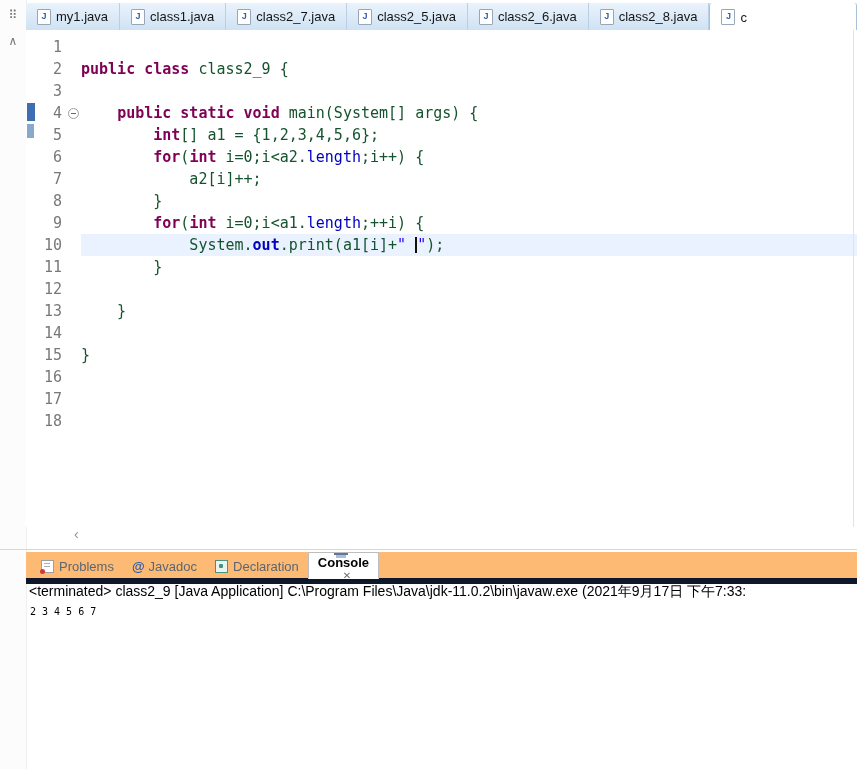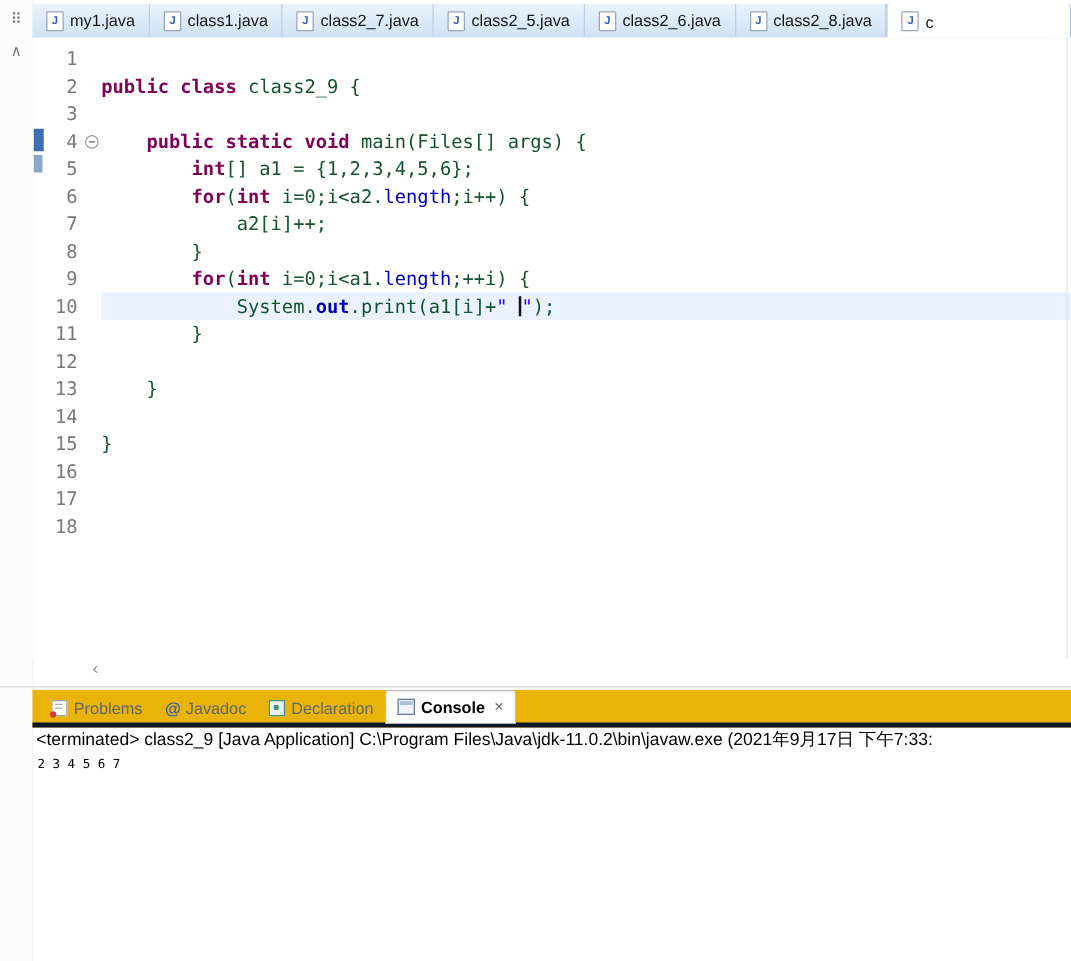--- a/index.html
+++ b/index.html
@@ -46,24 +46,24 @@
   .vscroll-line{position:absolute;right:3px;top:30px;height:512px;border-left:1px solid #e3e3e3;}
 
   
   .hscroll{position:absolute;left:72px;top:527px;right:0;height:16px;background:#fff;color:#8f8f8f;
     font-size:14px;line-height:15px;padding-left:2px;}
 
   .sash{position:absolute;left:0;top:549px;width:100%;height:1px;background:#d6d6d6;}
 
   
   .viewbar{position:absolute;left:26px;top:552px;right:0;height:26px;display:flex;align-items:flex-end;
-    padding-left:6px;border-bottom:4px solid #0f172a;background:#eab308;}
+    padding-left:6px;border-bottom:6px solid #0f172a;background:#fdba74;}
   .vtab{display:flex;align-items:center;height:24px;padding:0 9px;font-size:13px;color:#5c6670;white-space:nowrap;}
   .vtab.active{height:25px;border:1px solid #bdbdbd;border-bottom:1px solid #fff;margin-bottom:-1px;background:#fff;
-    color:#000;font-weight:bold;border-radius:2px 2px 0 0;}
+    color:#000;font-weight:bold;border-radius:2px 2px 0 0;flex-direction:column;}
   .vclose{margin-left:7px;font-size:10px;color:#6f6f6f;font-weight:normal;}
   .vicon{display:inline-block;margin-right:5px;position:relative;}
   .icon-problems{width:11px;height:11px;border:1px solid #9aa0a8;background:#fff;}
   .icon-problems::before{content:"";position:absolute;left:2px;top:2px;width:6px;height:1px;background:#a7adb5;box-shadow:0 3px 0 #a7adb5;}
   .icon-problems::after{content:"";position:absolute;left:-2px;bottom:-2px;width:5px;height:5px;background:#cc3b3b;border-radius:50%;}
   .icon-javadoc{color:#2a5db0;font-weight:bold;font-size:13px;margin-right:4px;}
   .icon-declaration{width:11px;height:11px;border:1px solid #49917f;background:#e7f4f1;}
   .icon-declaration::after{content:"";position:absolute;left:3px;top:3px;width:4px;height:4px;background:#49917f;border-radius:1px;}
   .icon-console{width:12px;height:11px;border:1px solid #60779a;background:#eef3fa;}
   .icon-console::before{content:"";position:absolute;left:1px;right:1px;top:1px;height:3px;background:#a9bedc;}
@@ -155,21 +155,21 @@
         <div class="row foldrow"></div>
         <div class="row foldrow"></div>
         <div class="row foldrow"></div>
         <div class="row foldrow"></div>
         <div class="row foldrow"></div>
       </div>
     <div class="code-col">
         <div class="row code"></div>
         <div class="row code"><span class="tk-k">public class</span><span class="tk-p"> class2_9 {</span></div>
         <div class="row code"></div>
-        <div class="row code"><span class="tk-p">    </span><span class="tk-k">public static void</span><span class="tk-p"> main(Files[] args) {</span></div>
+        <div class="row code"><span class="tk-p">    </span><span class="tk-k">public static void</span><span class="tk-p"> main(System[] args) {</span></div>
         <div class="row code"><span class="tk-p">        </span><span class="tk-k">int</span><span class="tk-p">[] a1 = {1,2,3,4,5,6};</span></div>
         <div class="row code"><span class="tk-p">        </span><span class="tk-k">for</span><span class="tk-p">(</span><span class="tk-k">int</span><span class="tk-p"> i=0;i&lt;a2.</span><span class="tk-f">length</span><span class="tk-p">;i++) {</span></div>
         <div class="row code"><span class="tk-p">            a2[i]++;</span></div>
         <div class="row code"><span class="tk-p">        }</span></div>
         <div class="row code"><span class="tk-p">        </span><span class="tk-k">for</span><span class="tk-p">(</span><span class="tk-k">int</span><span class="tk-p"> i=0;i&lt;a1.</span><span class="tk-f">length</span><span class="tk-p">;++i) {</span></div>
         <div class="row code cur"><span class="tk-p">            System.</span><span class="tk-sf">out</span><span class="tk-p">.print(a1[i]+</span><span class="tk-s">" </span><span class="caret"></span><span class="tk-s">"</span><span class="tk-p">);</span></div>
         <div class="row code"><span class="tk-p">        }</span></div>
         <div class="row code"></div>
         <div class="row code"><span class="tk-p">    }</span></div>
         <div class="row code"></div>

